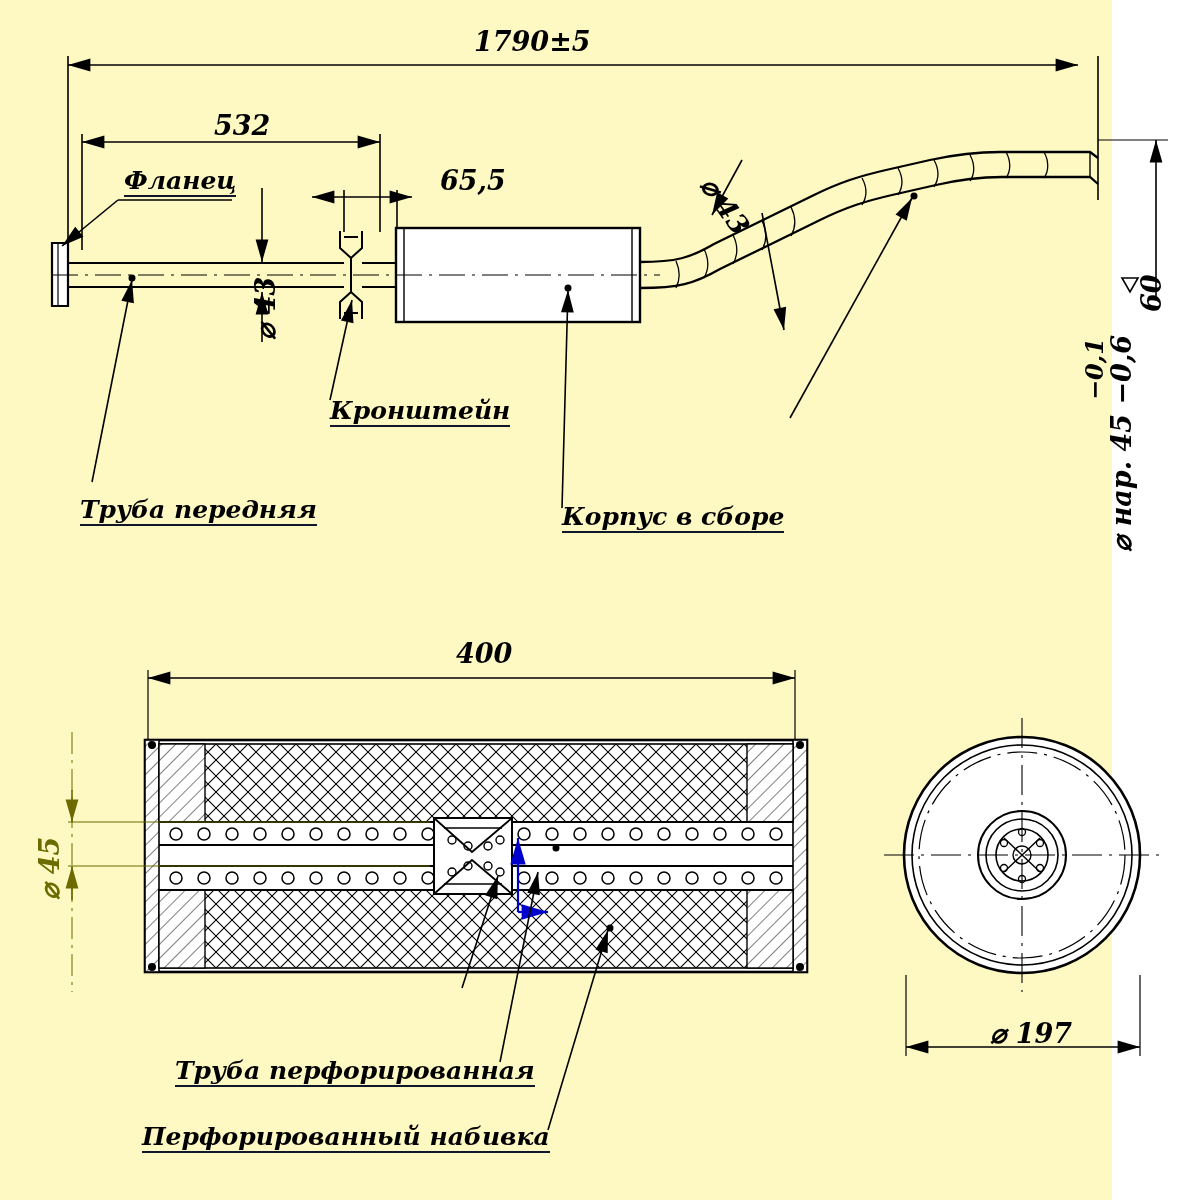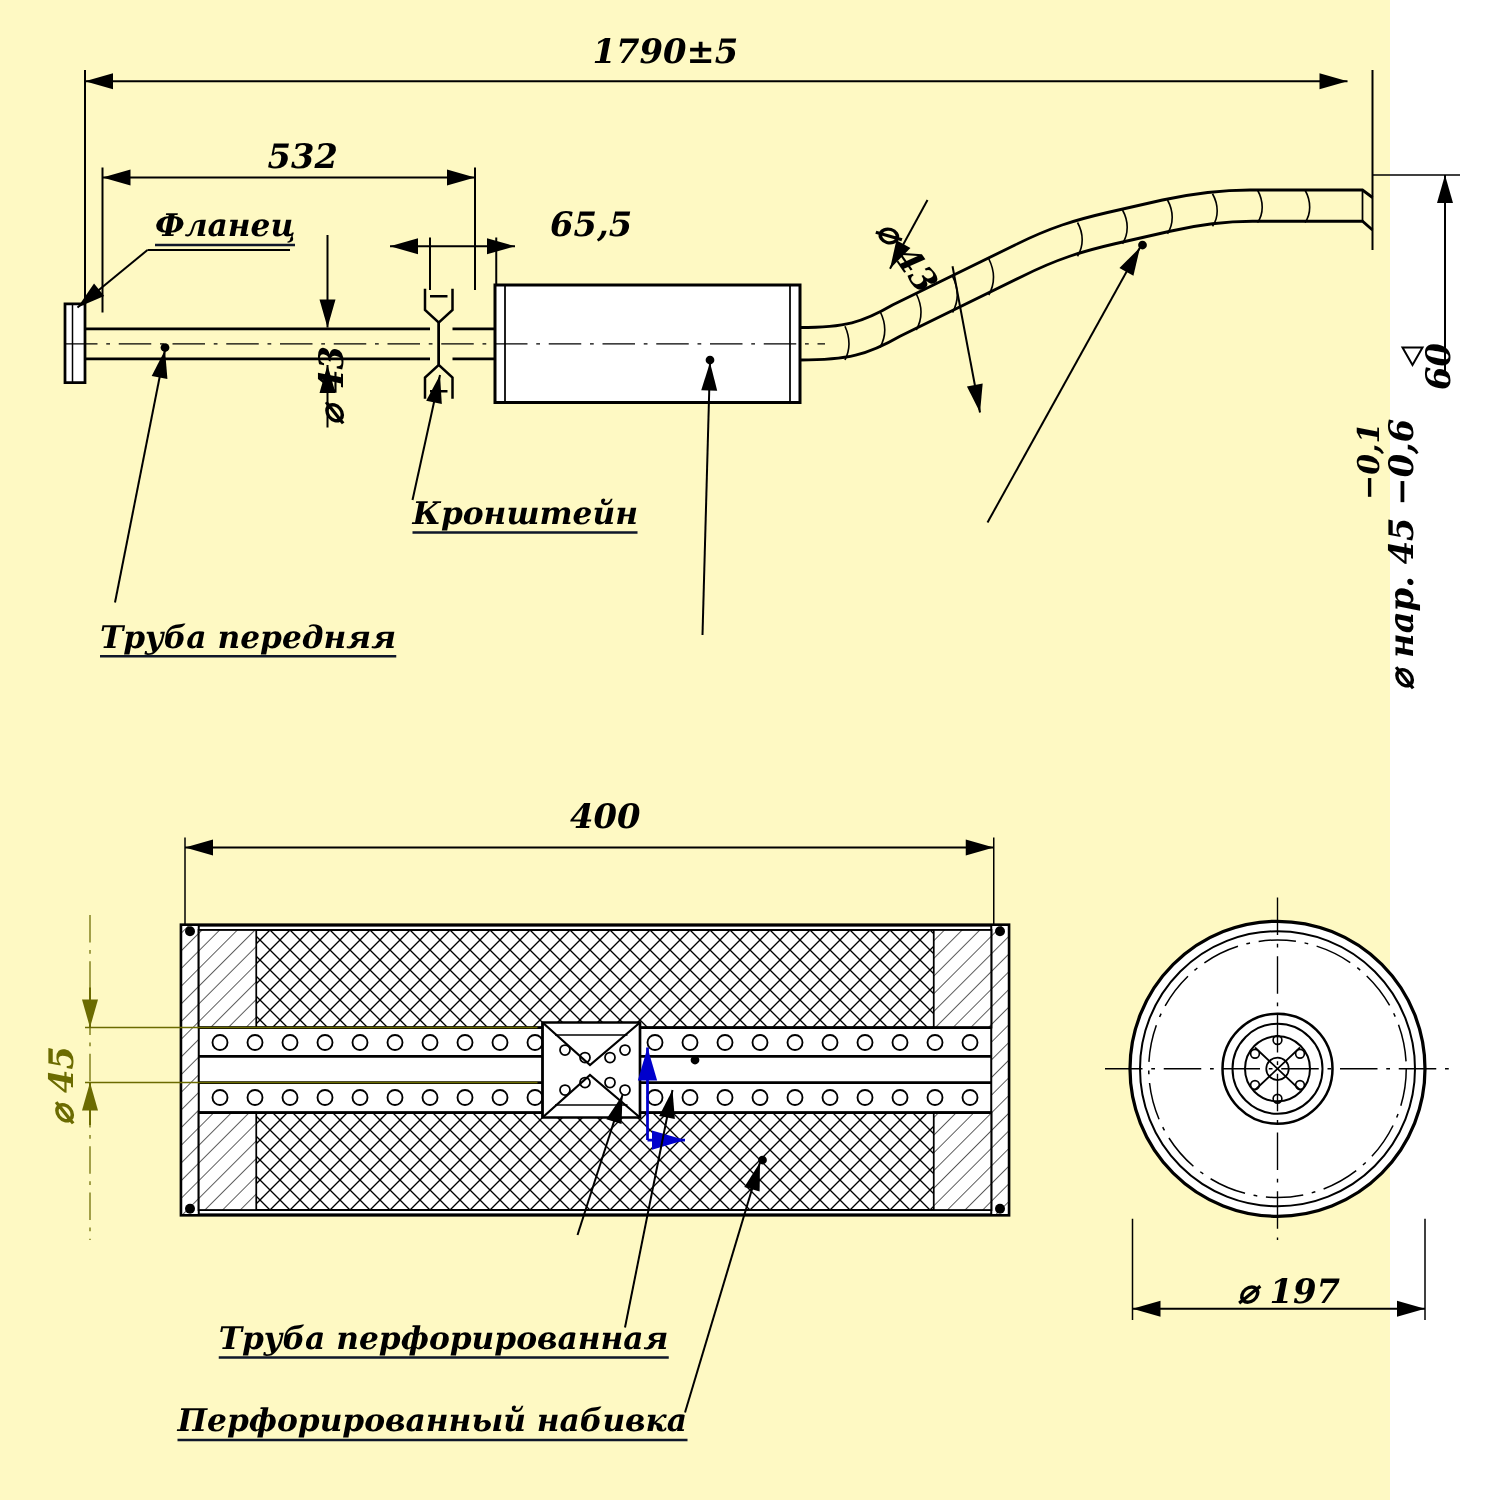--- a/index.html
+++ b/index.html
@@ -336,20 +336,21 @@
   <div class="lbl dim vert" style="left:1108px; top:552px; transform: rotate(-90deg);">⌀ нар. 45 −0,6</div>
 
   <div class="lbl dim vert" style="left:1082px; top:400px; transform: rotate(-90deg); font-size:24px;">−0,1</div>
 
   <div class="lbl callout" style="left:124px; top:168px;">Фланец</div>
 
   <div class="lbl callout" style="left:80px; top:478px;margin-top:19px;">Труба передняя</div>
 
   <div class="lbl callout" style="left:330px; top:398px;">Кронштейн</div>
 
+  <div class="lbl callout" style="left:562px; top:504px;">Корпус в сборе</div>
 
 
   <div class="lbl dim" style="left:456px; top:640px;">400</div>
 
   <div class="lbl dim vert" style="left:36px; top:900px; transform: rotate(-90deg); color:#6b6b00;">⌀ 45</div>
 
 
   <div class="lbl callout" style="left:146px; top:1058px;margin-left:29px;">Труба перфорированная</div>
 
   <div class="lbl callout" style="left:142px; top:1124px;">Перфорированный набивка</div>

